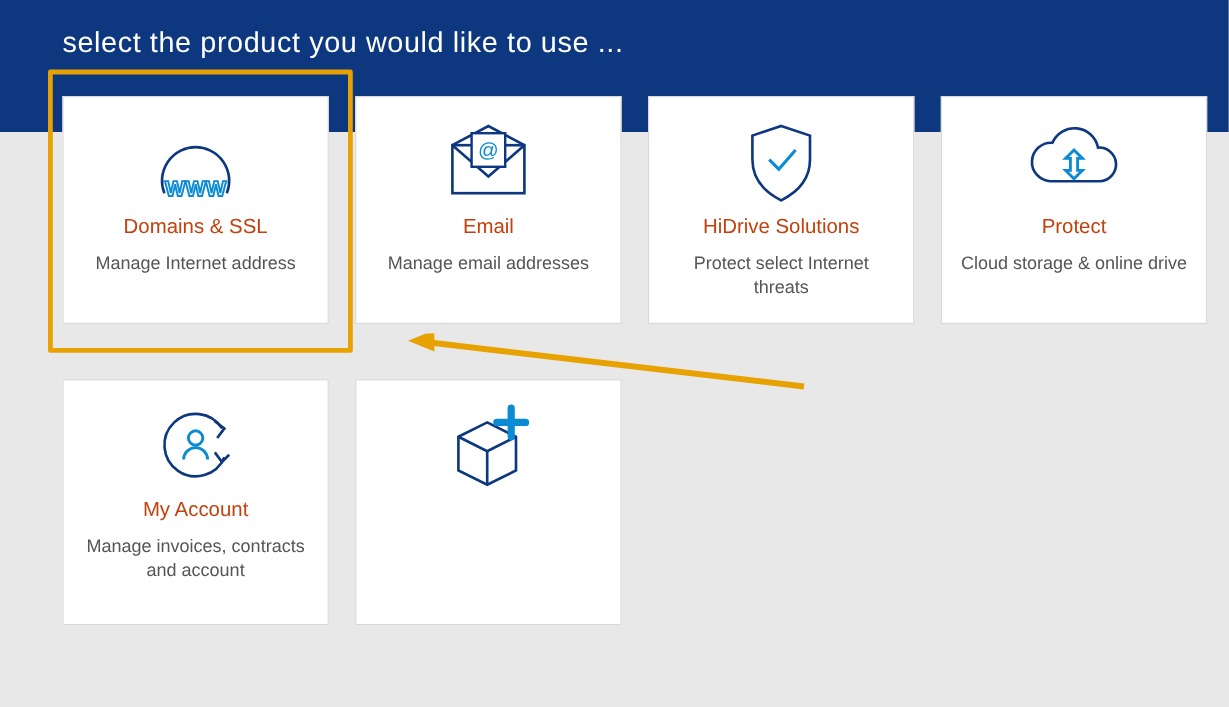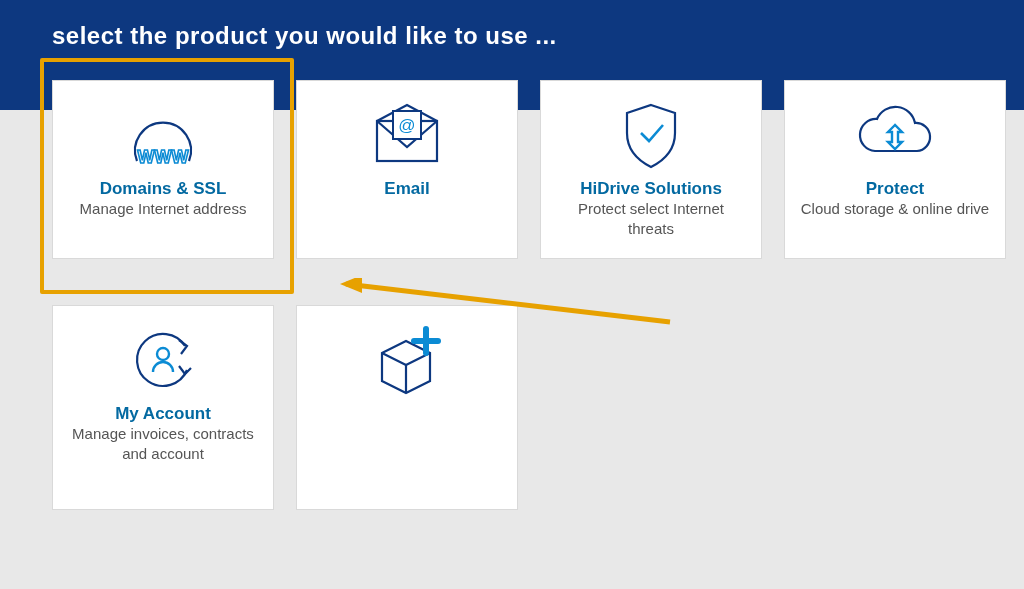--- a/index.html
+++ b/index.html
@@ -1,22 +1,22 @@
 <!DOCTYPE html>
 <html><head>
 <meta charset="utf-8">
 <style>
   html,body{margin:0;padding:0;width:1024px;height:589px;font-family:Arial,Helvetica,sans-serif;background:#e8e8e8;overflow:hidden}
   .banner{background:#0d3880;height:110px;position:relative}
-  .banner-title{color:#fff;font-size:24px;font-weight:700;padding:22px 0 0 52px;letter-spacing:.5px}
+  .banner-title{color:#fff;font-size:24px;font-weight:400;padding:22px 0 0 52px;letter-spacing:.5px}
   .grid{position:absolute;top:80px;left:52px;right:30px;display:grid;grid-template-columns:repeat(4,222px);gap:22px}
   .card{background:#fff;border:1px solid #d9d9d9;min-height:175px;display:flex;flex-direction:column;align-items:center;justify-content:flex-start;padding:16px 14px 18px;box-sizing:border-box;text-align:center;position:relative;cursor:pointer}
   .icon-wrap{height:78px;display:flex;align-items:center;justify-content:center}
-  .card-title{color:#0369a1;font-size:17px;margin-top:4px;font-weight:700}
-  .card-desc{color:#555;font-size:15px;margin-top:0;line-height:1.35}
+  .card-title{color:#c2410c;font-size:17px;margin-top:4px;font-weight:400}
+  .card-desc{color:#555;font-size:15px;margin-top:11px;line-height:1.35}
   .highlight-frame{position:absolute;top:58px;left:40px;width:246px;height:228px;border:4px solid #e7a100;border-radius:2px;pointer-events:none;z-index:20}
   .arrow{position:absolute;left:340px;top:278px;width:340px;height:60px;z-index:19;pointer-events:none}
   .row2{margin-top:24px}
   svg{display:block}
 </style>
 </head>
 <body>
 
 <div class="banner">
   <div class="banner-title">select the product you would like to use ...</div>
@@ -39,20 +39,21 @@
     <div class="icon-wrap">
       <svg width="76" height="66" viewBox="0 0 76 66">
         <rect x="8" y="18" width="60" height="40" fill="none" stroke="#0d3880" stroke-width="2.2"></rect>
         <polyline points="8,18 38,44 68,18" fill="none" stroke="#0d3880" stroke-width="2.2"></polyline>
         <polyline points="8,18 38,2 68,18" fill="none" stroke="#0d3880" stroke-width="2.2"></polyline>
         <rect x="24" y="8" width="28" height="28" fill="#fff" stroke="#0d3880" stroke-width="2"></rect>
         <text x="38" y="28" text-anchor="middle" font-size="17" fill="#0b8bd4" font-family="Arial">@</text>
       </svg>
     </div>
     <div class="card-title">Email</div>
+    <div class="card-desc">Manage email addresses</div>
   </div>
 
   <div class="card">
     <div class="icon-wrap">
       <svg width="64" height="70" viewBox="0 0 64 70">
         <path d="M32 4 L56 12 V32 C56 50 44 60 32 66 C20 60 8 50 8 32 V12 Z" fill="none" stroke="#0d3880" stroke-width="2.2"></path>
         <polyline points="22,32 30,40 44,24" fill="none" stroke="#0b8bd4" stroke-width="2.6"></polyline>
       </svg>
     </div>
     <div class="card-title">HiDrive Solutions</div>

